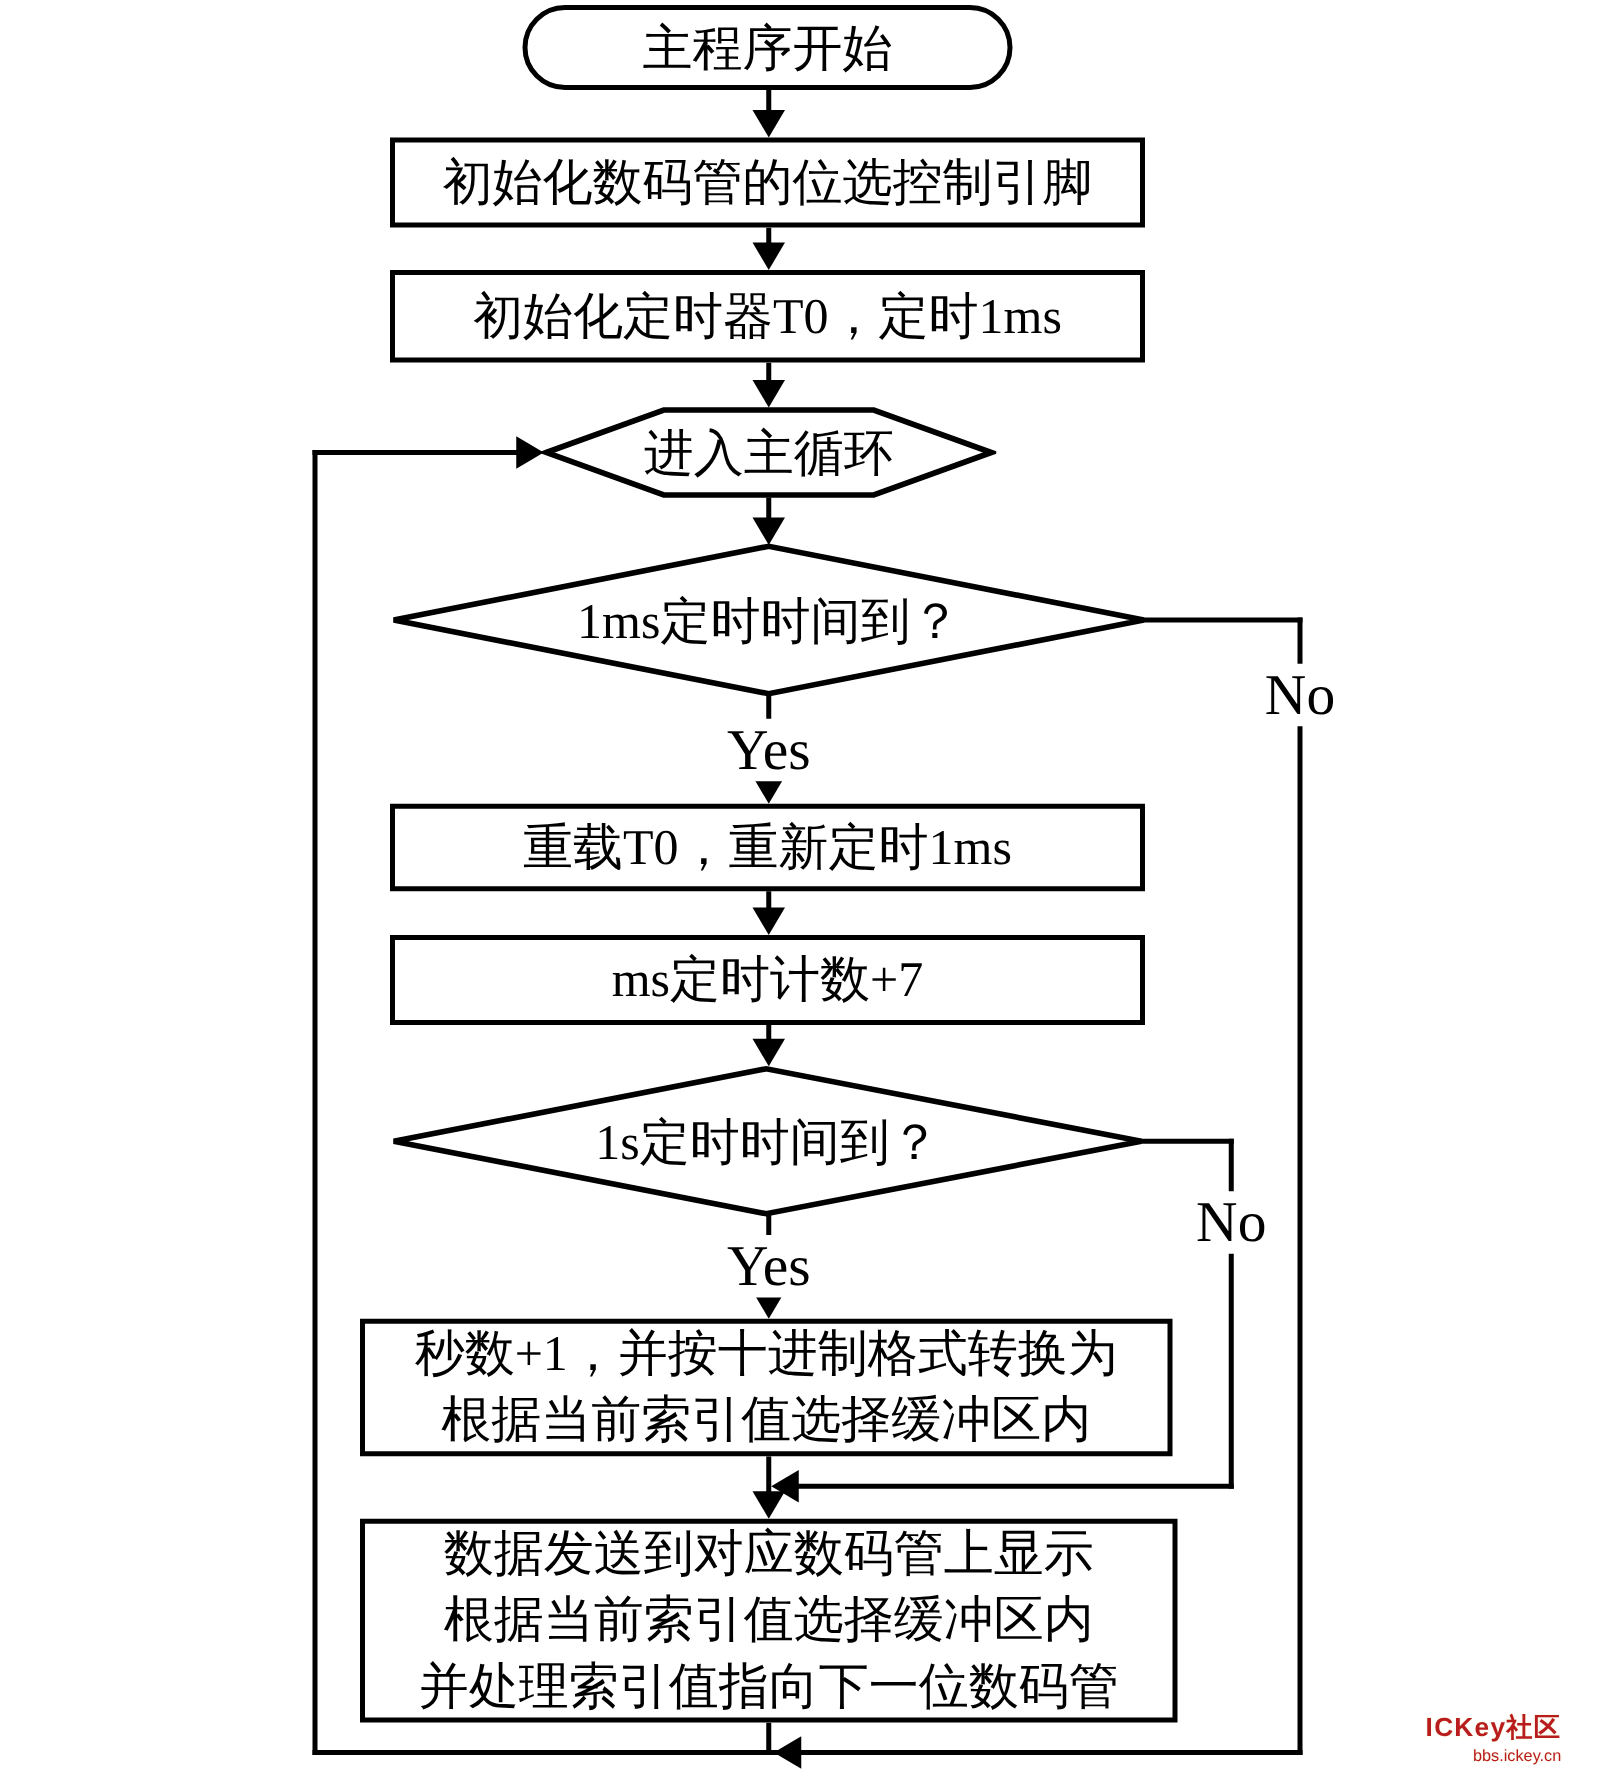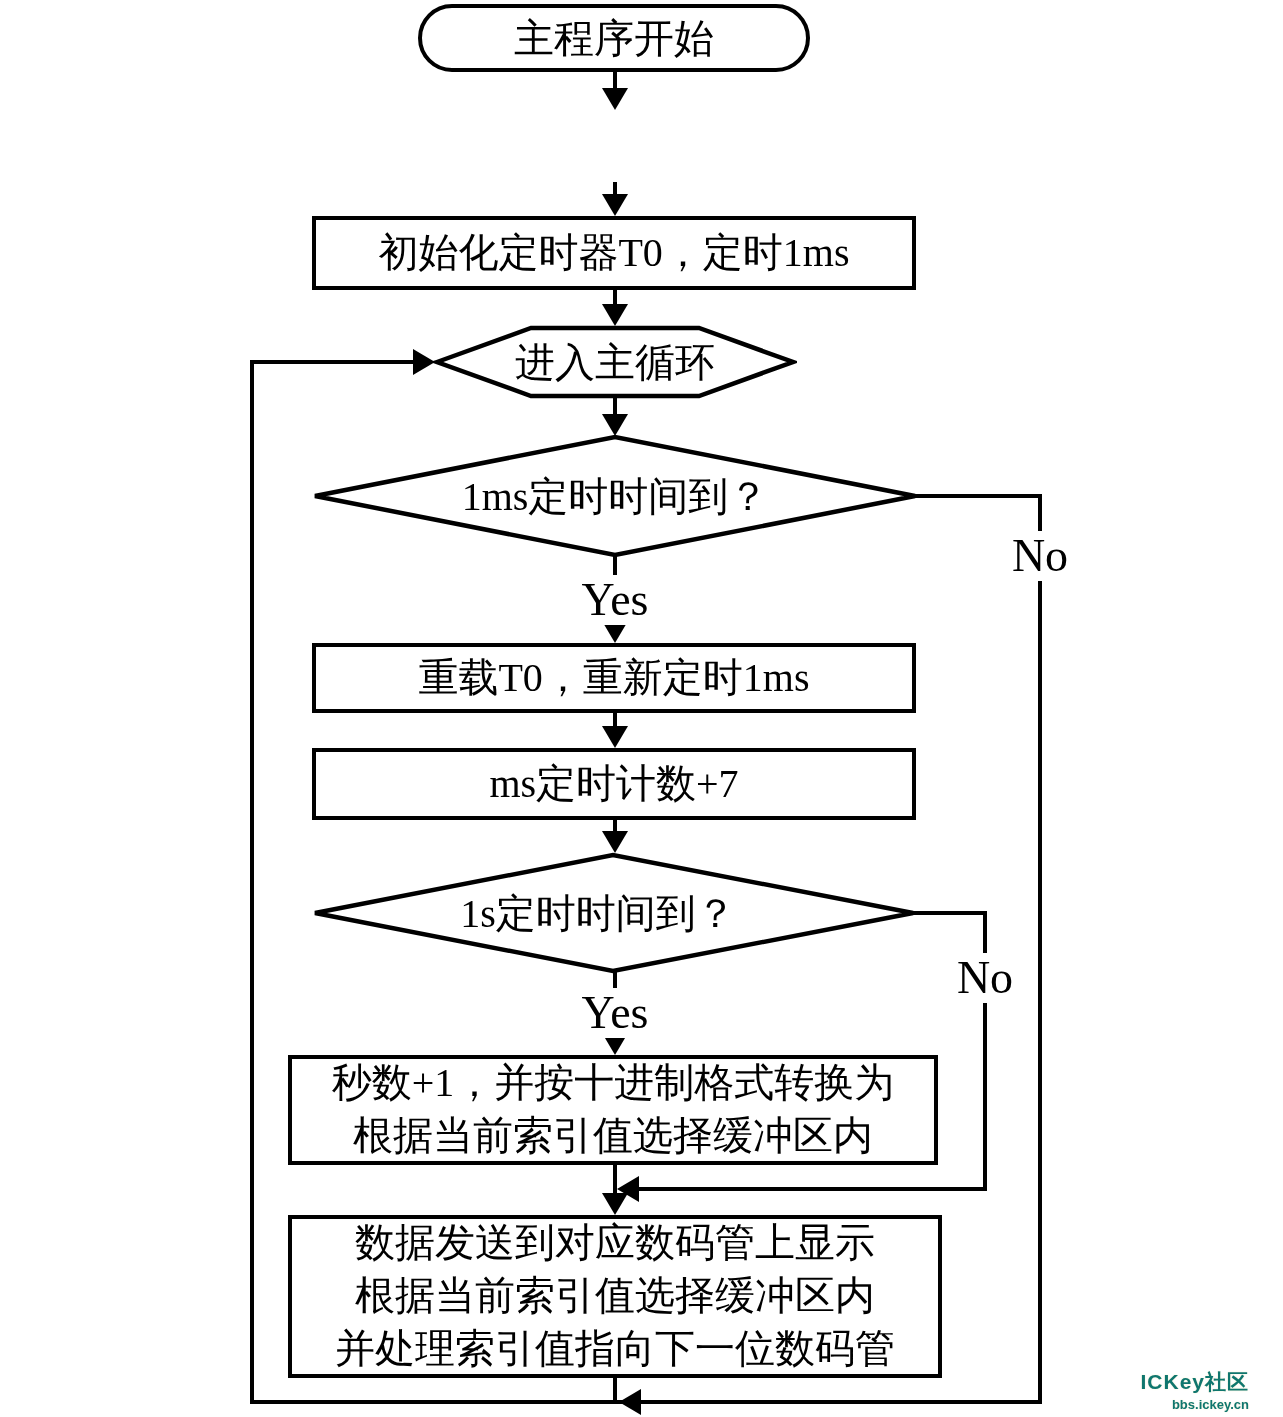--- a/index.html
+++ b/index.html
@@ -26,25 +26,25 @@
   .arrow{position:absolute;width:0;height:0;}
   .arrow.down{border-left:13px solid transparent;border-right:13px solid transparent;border-top:22px solid #000;}
   .arrow.left{border-top:13px solid transparent;border-bottom:13px solid transparent;border-right:22px solid #000;}
   .arrow.right{border-top:13px solid transparent;border-bottom:13px solid transparent;border-left:22px solid #000;}
   .branch-label{
     position:absolute;background:#fff;font-size:46px;line-height:1;
     padding:2px 4px;transform:translate(-50%,-50%);
   }
   .watermark{
     position:absolute;right:18px;bottom:5px;text-align:right;
-    color:#0f766e;text-shadow:0 0 2px #f4f0cf;
+    color:#b91c1c;text-shadow:0 0 2px #f4f0cf;
     font-family:"Liberation Sans","DejaVu Sans",sans-serif;
   }
   .watermark .wm-title{display:block;font-size:21px;font-weight:bold;letter-spacing:1px;}
-  .watermark .wm-sub{display:block;font-size:13px;font-weight:bold;margin-top:1px;}
+  .watermark .wm-sub{display:block;font-size:13px;font-weight:normal;margin-top:1px;}
 </style>
 </head>
 <body>
 
 <div class="canvas">
 
   <div class="vline" style="left:613px;top:72px;width:4px;height:24px;"></div>
   <div class="vline" style="left:613px;top:182px;width:4px;height:22px;"></div>
   <div class="vline" style="left:613px;top:290px;width:4px;height:24px;"></div>
   <div class="vline" style="left:613px;top:398px;width:4px;height:25px;"></div>
@@ -76,20 +76,23 @@
   <div class="arrow down" style="left:602px;top:621px;"></div>
   <div class="arrow down" style="left:602px;top:726px;"></div>
   <div class="arrow down" style="left:602px;top:831px;"></div>
   <div class="arrow down" style="left:602px;top:1033px;"></div>
   <div class="arrow down" style="left:602px;top:1193px;"></div>
 
   <div class="term" style="left:418px;top:4px;width:392px;height:68px;">
     <span>主程序开始</span>
   </div>
 
+  <div class="box" style="left:312px;top:110px;width:604px;height:72px;">
+    <span>初始化数码管的位选控制引脚</span>
+  </div>
 
   <div class="box" style="left:312px;top:216px;width:604px;height:74px;">
     <span>初始化定时器T0，定时1ms</span>
   </div>
 
   <svg class="shape-svg" style="left:433px;top:324px;" width="364" height="76">
     <polygon points="4,38 98,4 266,4 360,38 266,72 98,72" fill="#ffffff" stroke="#000000" stroke-width="4.5"></polygon>
   </svg>
   <div class="shape-label" style="left:433px;top:324px;width:364px;height:76px;">进入主循环</div>
 
@@ -102,21 +105,21 @@
     <span>重载T0，重新定时1ms</span>
   </div>
 
   <div class="box" style="left:312px;top:748px;width:604px;height:72px;">
     <span>ms定时计数+7</span>
   </div>
 
   <svg class="shape-svg" style="left:311px;top:851px;" width="606" height="124">
     <polygon points="4,62 302,4 602,62 302,120" fill="#ffffff" stroke="#000000" stroke-width="4.5"></polygon>
   </svg>
-  <div class="shape-label" style="left:295px;top:851px;width:606px;height:124px;">1s定时时间到？</div>
+  <div class="shape-label" style="left:311px;top:851px;width:606px;height:124px;">1s定时时间到？</div>
 
   <div class="box" style="left:288px;top:1055px;width:650px;height:110px;">
     <span>秒数+1，并按十进制格式转换为</span>
     <span>根据当前索引值选择缓冲区内</span>
   </div>
 
   <div class="box" style="left:288px;top:1215px;width:654px;height:163px;">
     <span>数据发送到对应数码管上显示</span>
     <span>根据当前索引值选择缓冲区内</span>
     <span>并处理索引值指向下一位数码管</span>

